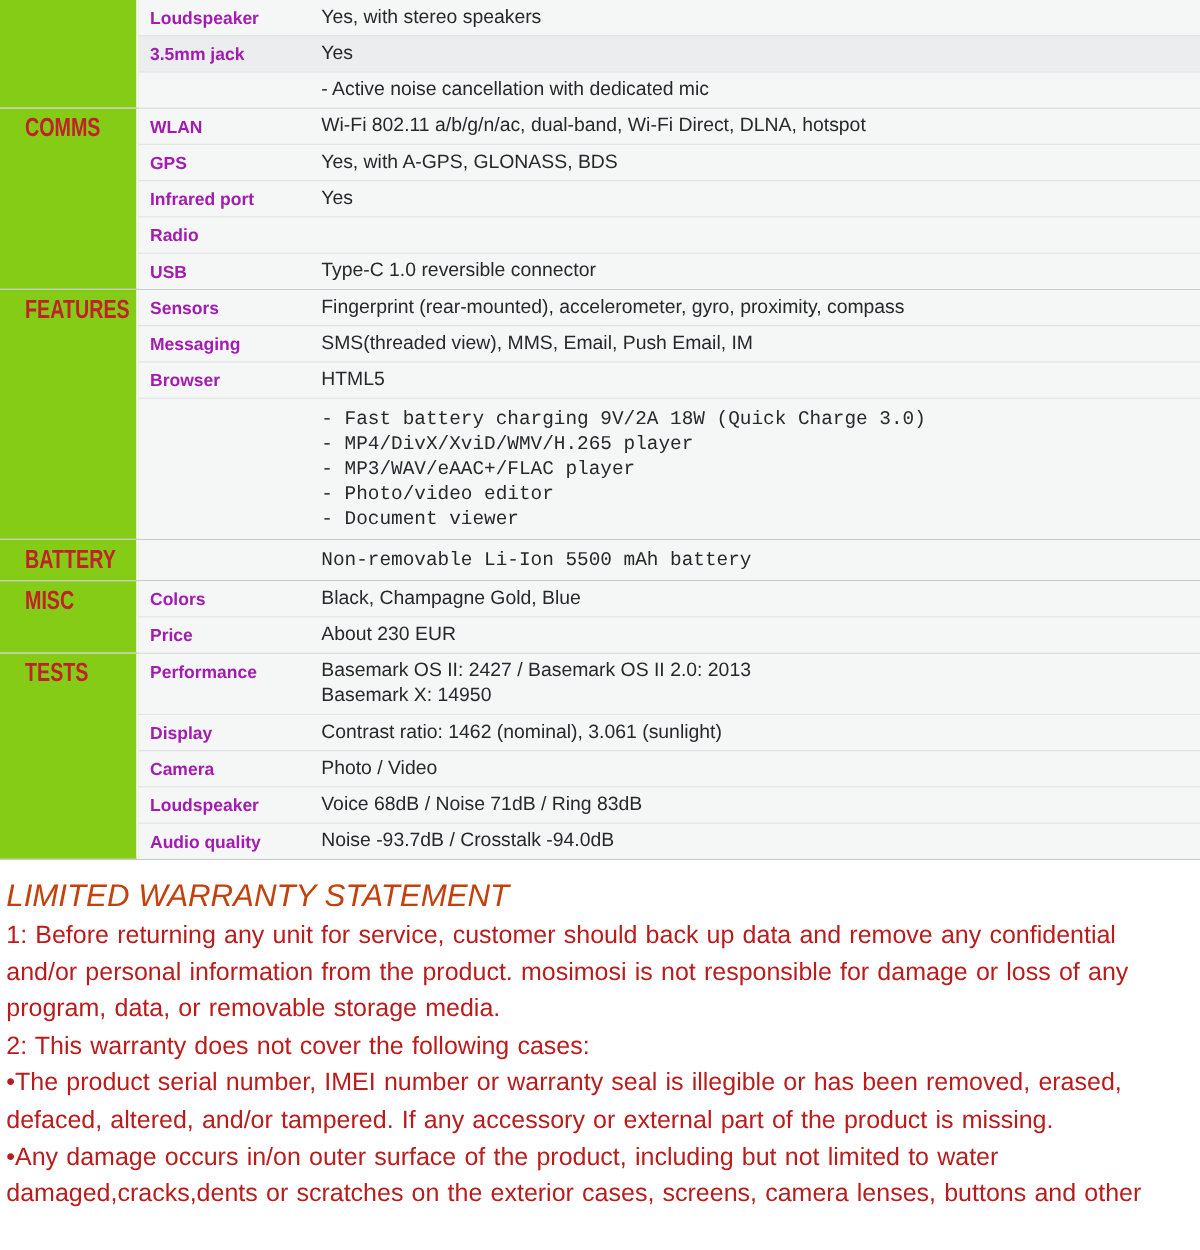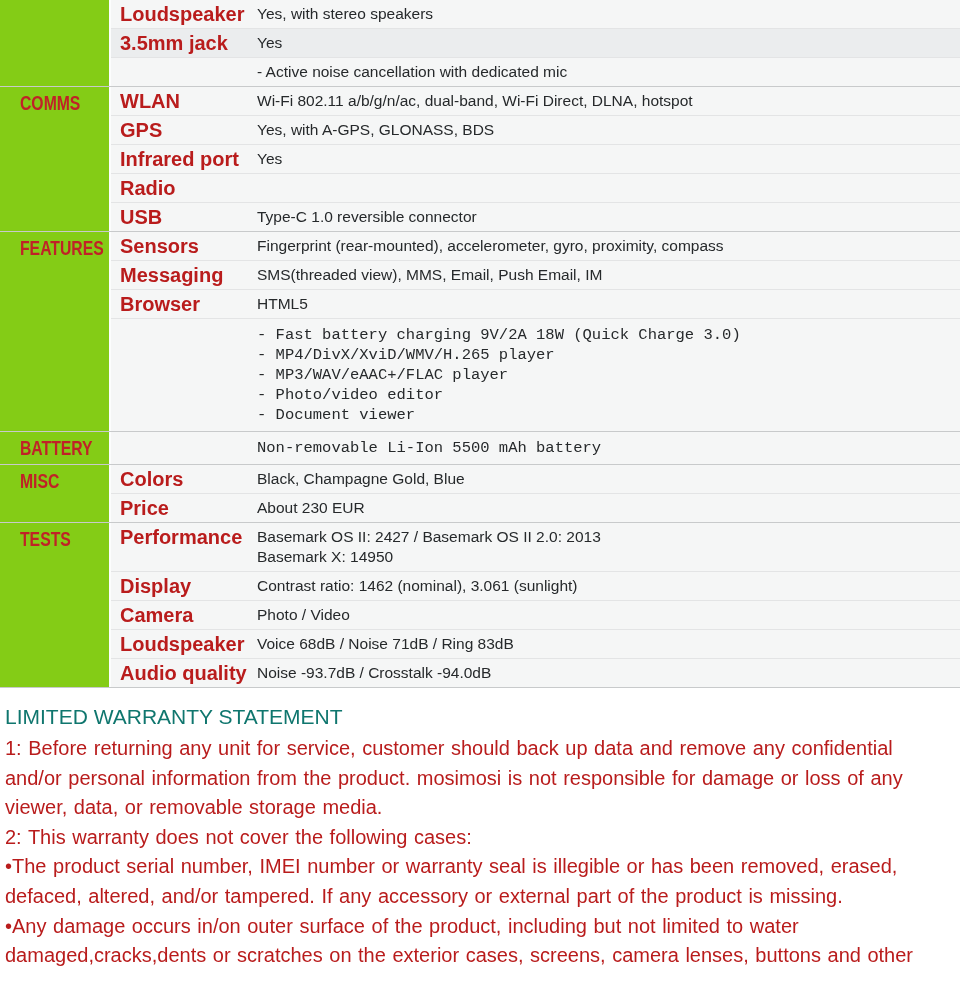--- a/index.html
+++ b/index.html
@@ -53,48 +53,49 @@
     box-sizing: border-box;
   }
   .row:first-child { border-top: none; }
   .row.dark { background: #ebedee; }
   .row.tall .rl, .row.tall .rv { padding-top: 6px; padding-bottom: 6px; font-family: Liberation Mono, monospace; }
   .rl {
     flex: 0 0 146px;
     width: 146px;
     padding: 4px 0 4px 9px;
     box-sizing: border-box;
-    font-size: 20px;
+    font-size: 14px;
     font-weight: 700;
-    color: #b91c1c;
+    color: #a21caf;
     line-height: 20px;
     white-space: nowrap;
   }
   .rv {
     flex: 1;
     padding: 4px 0 4px 0;
     font-size: 15.5px;
     color: #26292b;
     line-height: 20px;
     white-space: nowrap;
     overflow: hidden;
   }
   .rv .vline { line-height: 20px; }
   
   #warranty {
     padding: 14px 0 0 5px;
     background: #ffffff;
   }
   .w-title {
-    font-size: 21px;
+    font-size: 25px;
     font-weight: 400;
-    color: #0f766e;
+    color: #c2410c;
     line-height: 26px;
     margin: 2px 0 4px 0;
     white-space: nowrap;
+    font-style: italic;
   }
   .w-line {
     font-size: 20px;
     color: #b91c1c;
     line-height: 29.6px;
     white-space: nowrap;
     word-spacing: 1px;
     overflow: hidden;
   }
 </style>
@@ -254,20 +255,20 @@
         </div>
       </div>
     </div>
   </div>
 
 <div id="warranty">
   <div class="w-title">LIMITED WARRANTY STATEMENT</div>
   <div id="warranty-lines">
       <div class="w-line">1: Before returning any unit for service, customer should back up data and remove any confidential</div>
       <div class="w-line">and/or personal information from the product. mosimosi is not responsible for damage or loss of any</div>
-      <div class="w-line">viewer, data, or removable storage media.</div>
+      <div class="w-line">program, data, or removable storage media.</div>
       <div class="w-line">2: This warranty does not cover the following cases:</div>
       <div class="w-line">•The product serial number, IMEI number or warranty seal is illegible or has been removed, erased,</div>
       <div class="w-line">defaced, altered, and/or tampered. If any accessory or external part of the product is missing.</div>
       <div class="w-line">•Any damage occurs in/on outer surface of the product, including but not limited to water</div>
       <div class="w-line">damaged,cracks,dents or scratches on the exterior cases, screens, camera lenses, buttons and other</div>
     </div>
 </div>
 
 </body></html>

